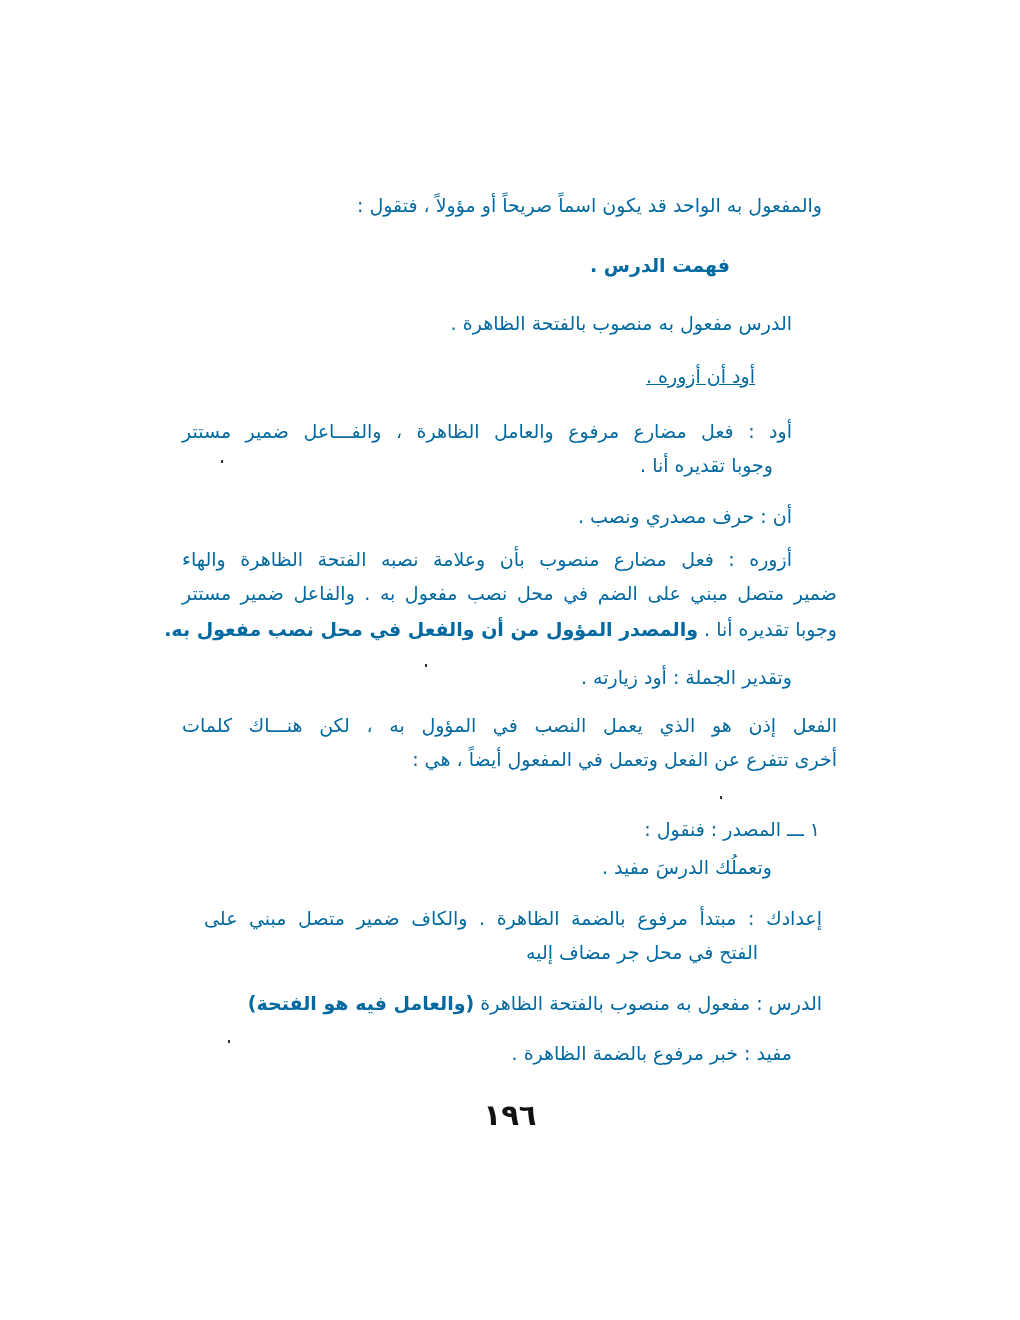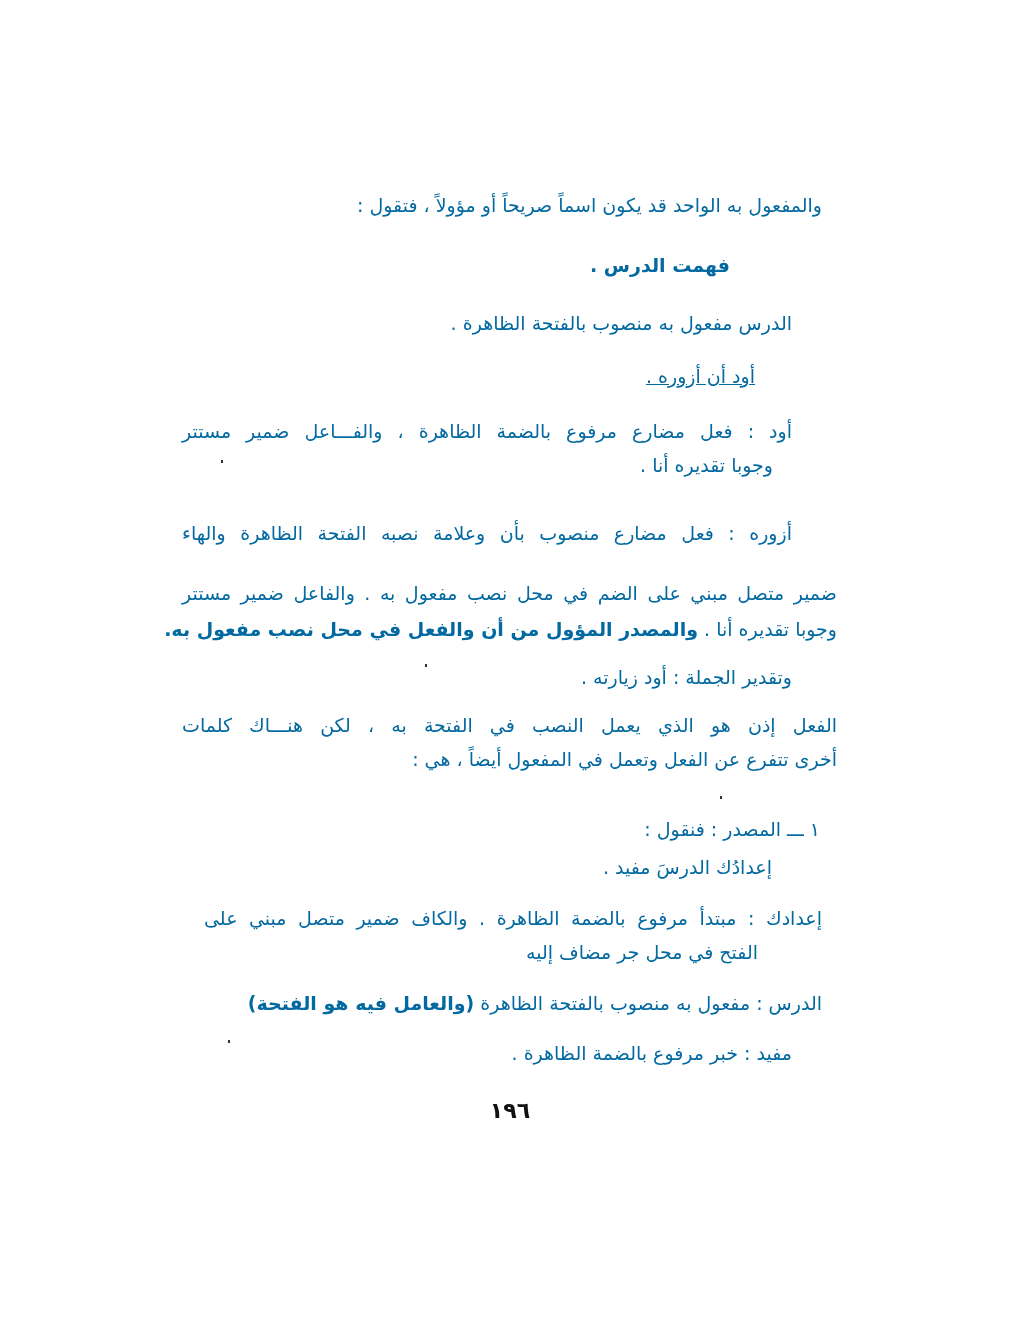--- a/index.html
+++ b/index.html
@@ -4,21 +4,21 @@
 <style>
   html, body { margin: 0; padding: 0; background: #ffffff; }
   body { width: 1020px; height: 1320px; position: relative; overflow: hidden;
          font-family: "DejaVu Sans", sans-serif; color: #111; }
   .page { position: absolute; left: 0; top: 0; width: 1020px; height: 1320px; }
   .line { position: absolute; direction: rtl; text-align: right; white-space: nowrap;
           font-size: 19px; line-height: 26px; color: #0369a1; }
   .bold { font-weight: bold; }
   .justify { text-align: justify; text-align-last: justify; white-space: normal; }
   .pagenum { position: absolute; left: 470px; top: 1098px; width: 80px; text-align: center;
-             font-size: 22px; font-weight: bold; direction: rtl; }
+             font-size: 29px; font-weight: bold; direction: rtl; }
   .speck { position: absolute; width: 2px; height: 3px; background: #333; }
 </style>
 </head>
 <body>
 
 <div class="page">
 
   <div class="line" style="right:198px; top:192px; width:600px;">
     <span>والمفعول به الواحد قد يكون اسماً صريحاً أو مؤولاً ، فتقول :</span>
   </div>
@@ -29,55 +29,58 @@
 
   <div class="line" style="right:228px; top:310px;margin-left:32px;">
     <span>الدرس مفعول به منصوب بالفتحة الظاهرة .</span>
   </div>
 
   <div class="line" style="right:265px; top:363px;text-decoration:underline;">
     <span>أود أن أزوره .</span>
   </div>
 
   <div class="line justify" style="right:228px; top:418px; width:610px;">
-    <span>أود : فعل مضارع مرفوع بالضمة الظاهرة ، والفـــاعل ضمير مستتر</span>
+    <span>أود : فعل مضارع مرفوع والعامل الظاهرة ، والفـــاعل ضمير مستتر</span>
   </div>
   <div class="line" style="right:247px; top:452px;">
     <span>وجوبا تقديره أنا .</span>
   </div>
 
+  <div class="line" style="right:228px; top:503px;">
+    <span>أن : حرف مصدري ونصب .</span>
+  </div>
 
-  <div class="line justify" style="right:228px; top:520px; width:610px;">
+  <div class="line justify" style="right:228px; top:546px; width:610px;">
     <span>أزوره : فعل مضارع منصوب بأن وعلامة نصبه الفتحة الظاهرة والهاء</span>
   </div>
   <div class="line justify" style="right:183px; top:580px; width:655px;margin-left:40px;">
     <span>ضمير متصل مبني على الضم في محل نصب مفعول به . والفاعل ضمير مستتر</span>
   </div>
   <div class="line" style="right:183px; top:616px; width:655px;text-align:center;">
     <span>وجوبا تقديره أنا .</span>
     <span class="bold">والمصدر المؤول من أن والفعل في محل نصب مفعول به.</span>
   </div>
 
   <div class="line" style="right:228px; top:664px;">
     <span>وتقدير الجملة : أود زيارته .</span>
   </div>
 
   <div class="line justify" style="right:183px; top:712px; width:655px;">
-    <span>الفعل إذن هو الذي يعمل النصب في الفتحة به ، لكن هنـــاك كلمات</span>
+    <span>الفعل إذن هو الذي يعمل النصب في المؤول به ، لكن هنـــاك كلمات</span>
   </div>
   <div class="line" style="right:183px; top:746px; width:655px;">
     <span>أخرى تتفرع عن الفعل وتعمل في المفعول أيضاً ، هي :</span>
   </div>
 
   <div class="line" style="right:200px; top:816px;">
     <span>١ ـــ المصدر : فنقول :</span>
   </div>
 
   <div class="line" style="right:248px; top:854px;">
-    <span>إعدادُك الدرسَ مفيد .</span>
+    <span>وتعملُك الدرسَ مفيد .</span>
   </div>
 
   <div class="line justify" style="right:198px; top:905px; width:618px;">
     <span>إعدادك : مبتدأ مرفوع بالضمة الظاهرة . والكاف ضمير متصل مبني على</span>
   </div>
   <div class="line" style="right:262px; top:939px;">
     <span>الفتح في محل جر مضاف إليه</span>
   </div>
 
   <div class="line" style="right:198px; top:990px; width:618px;">

